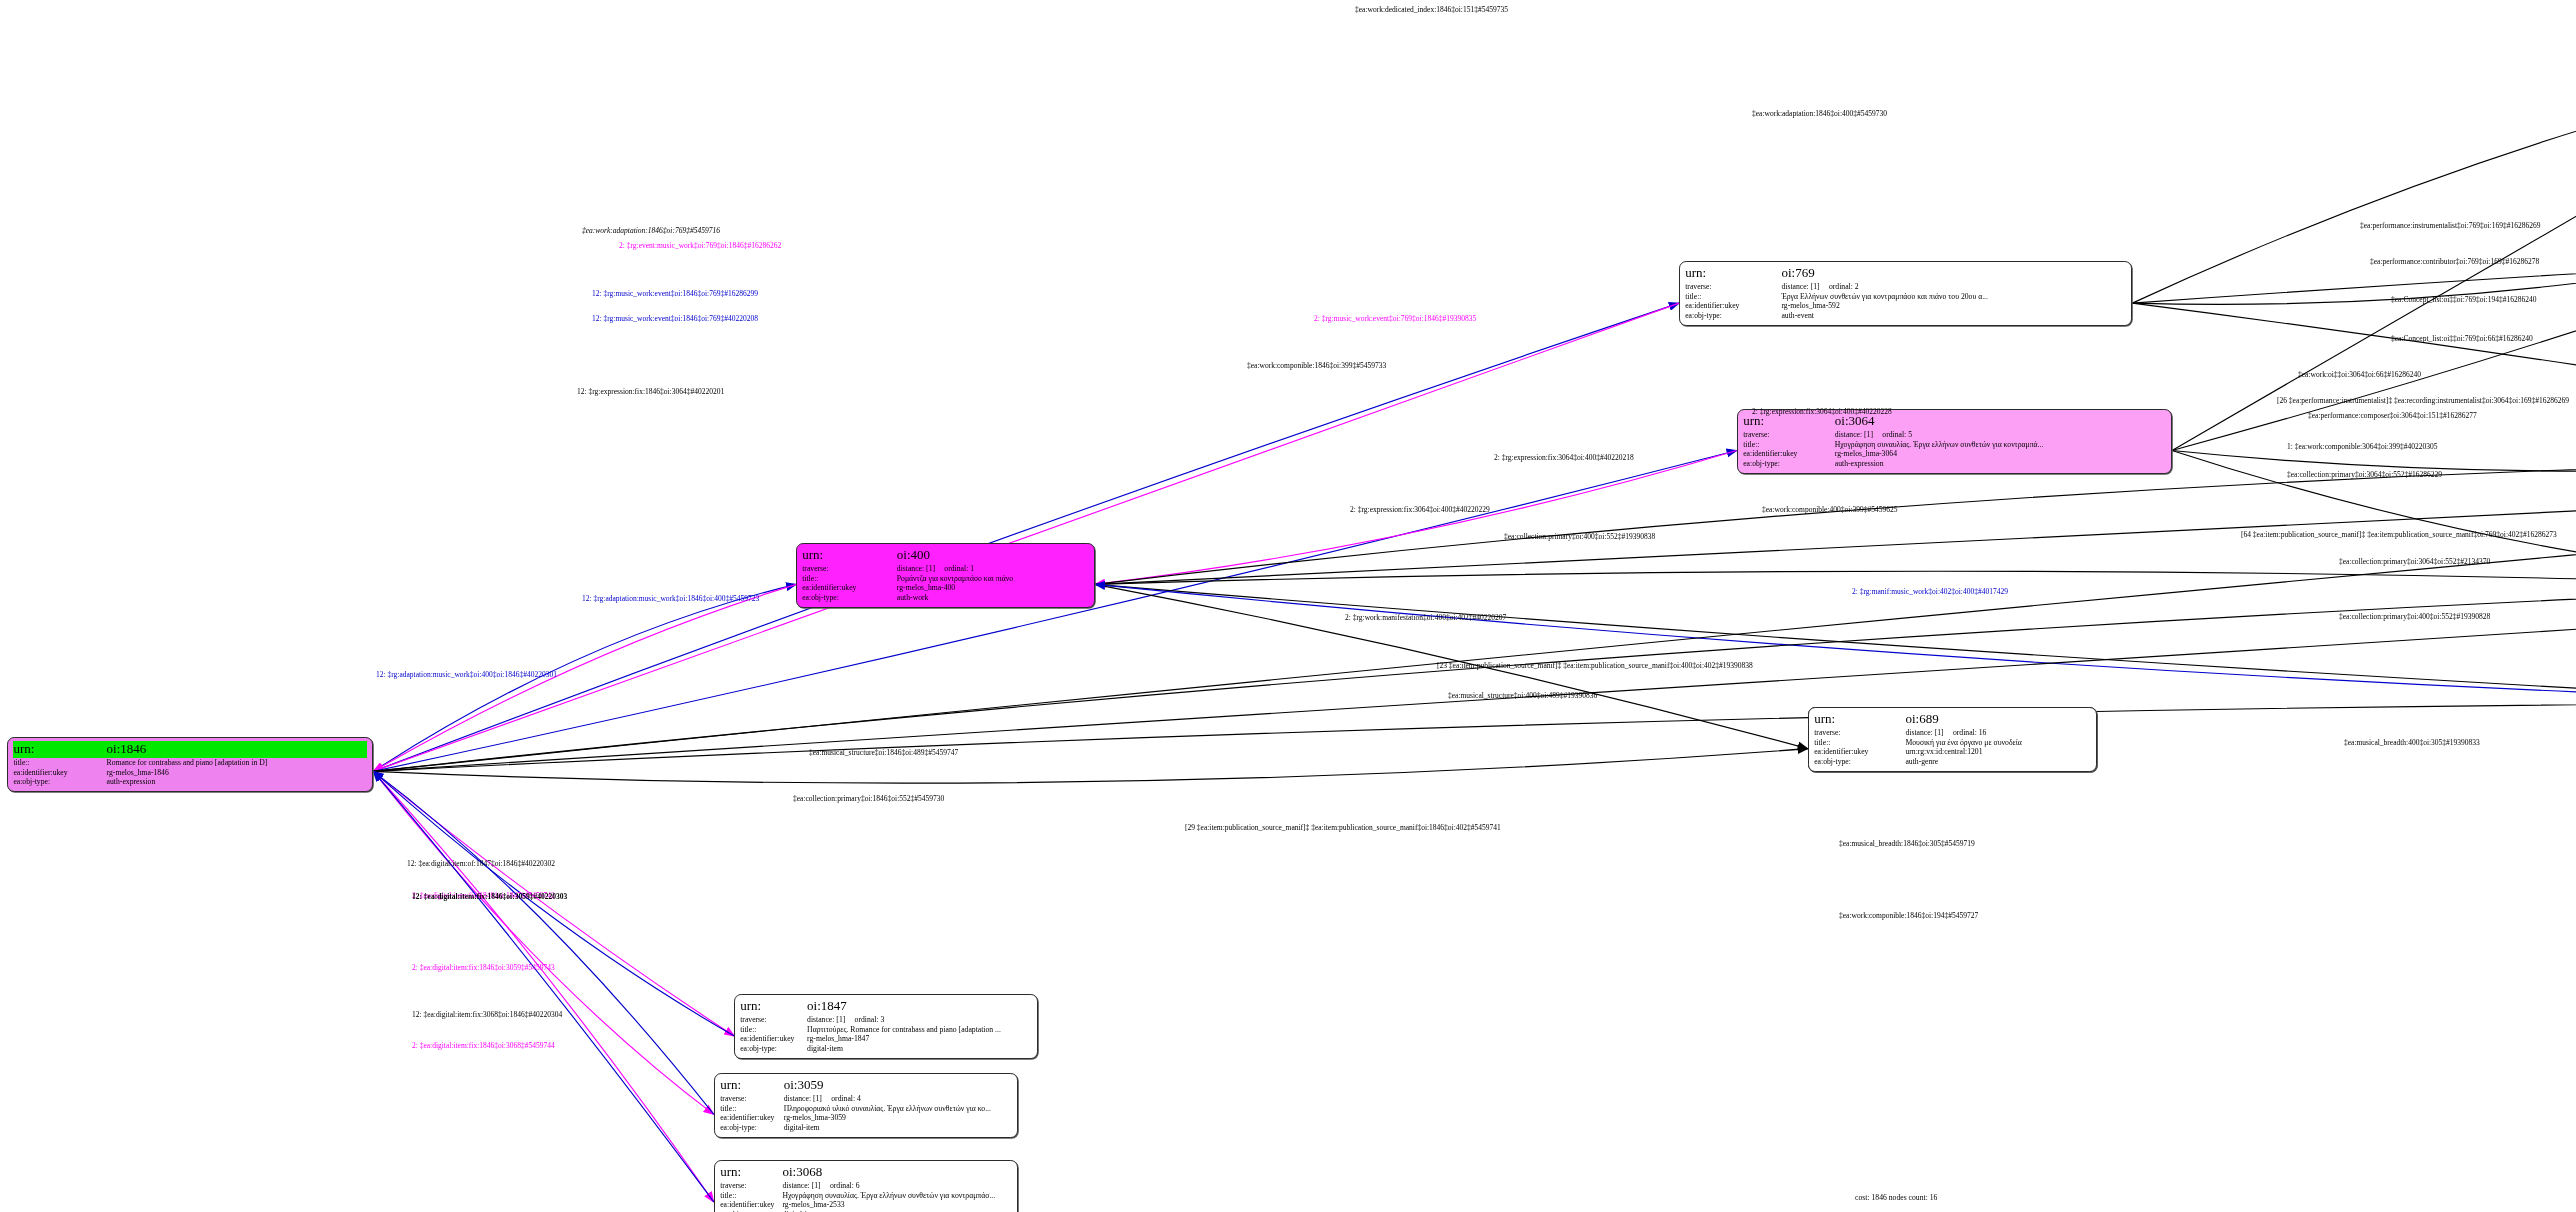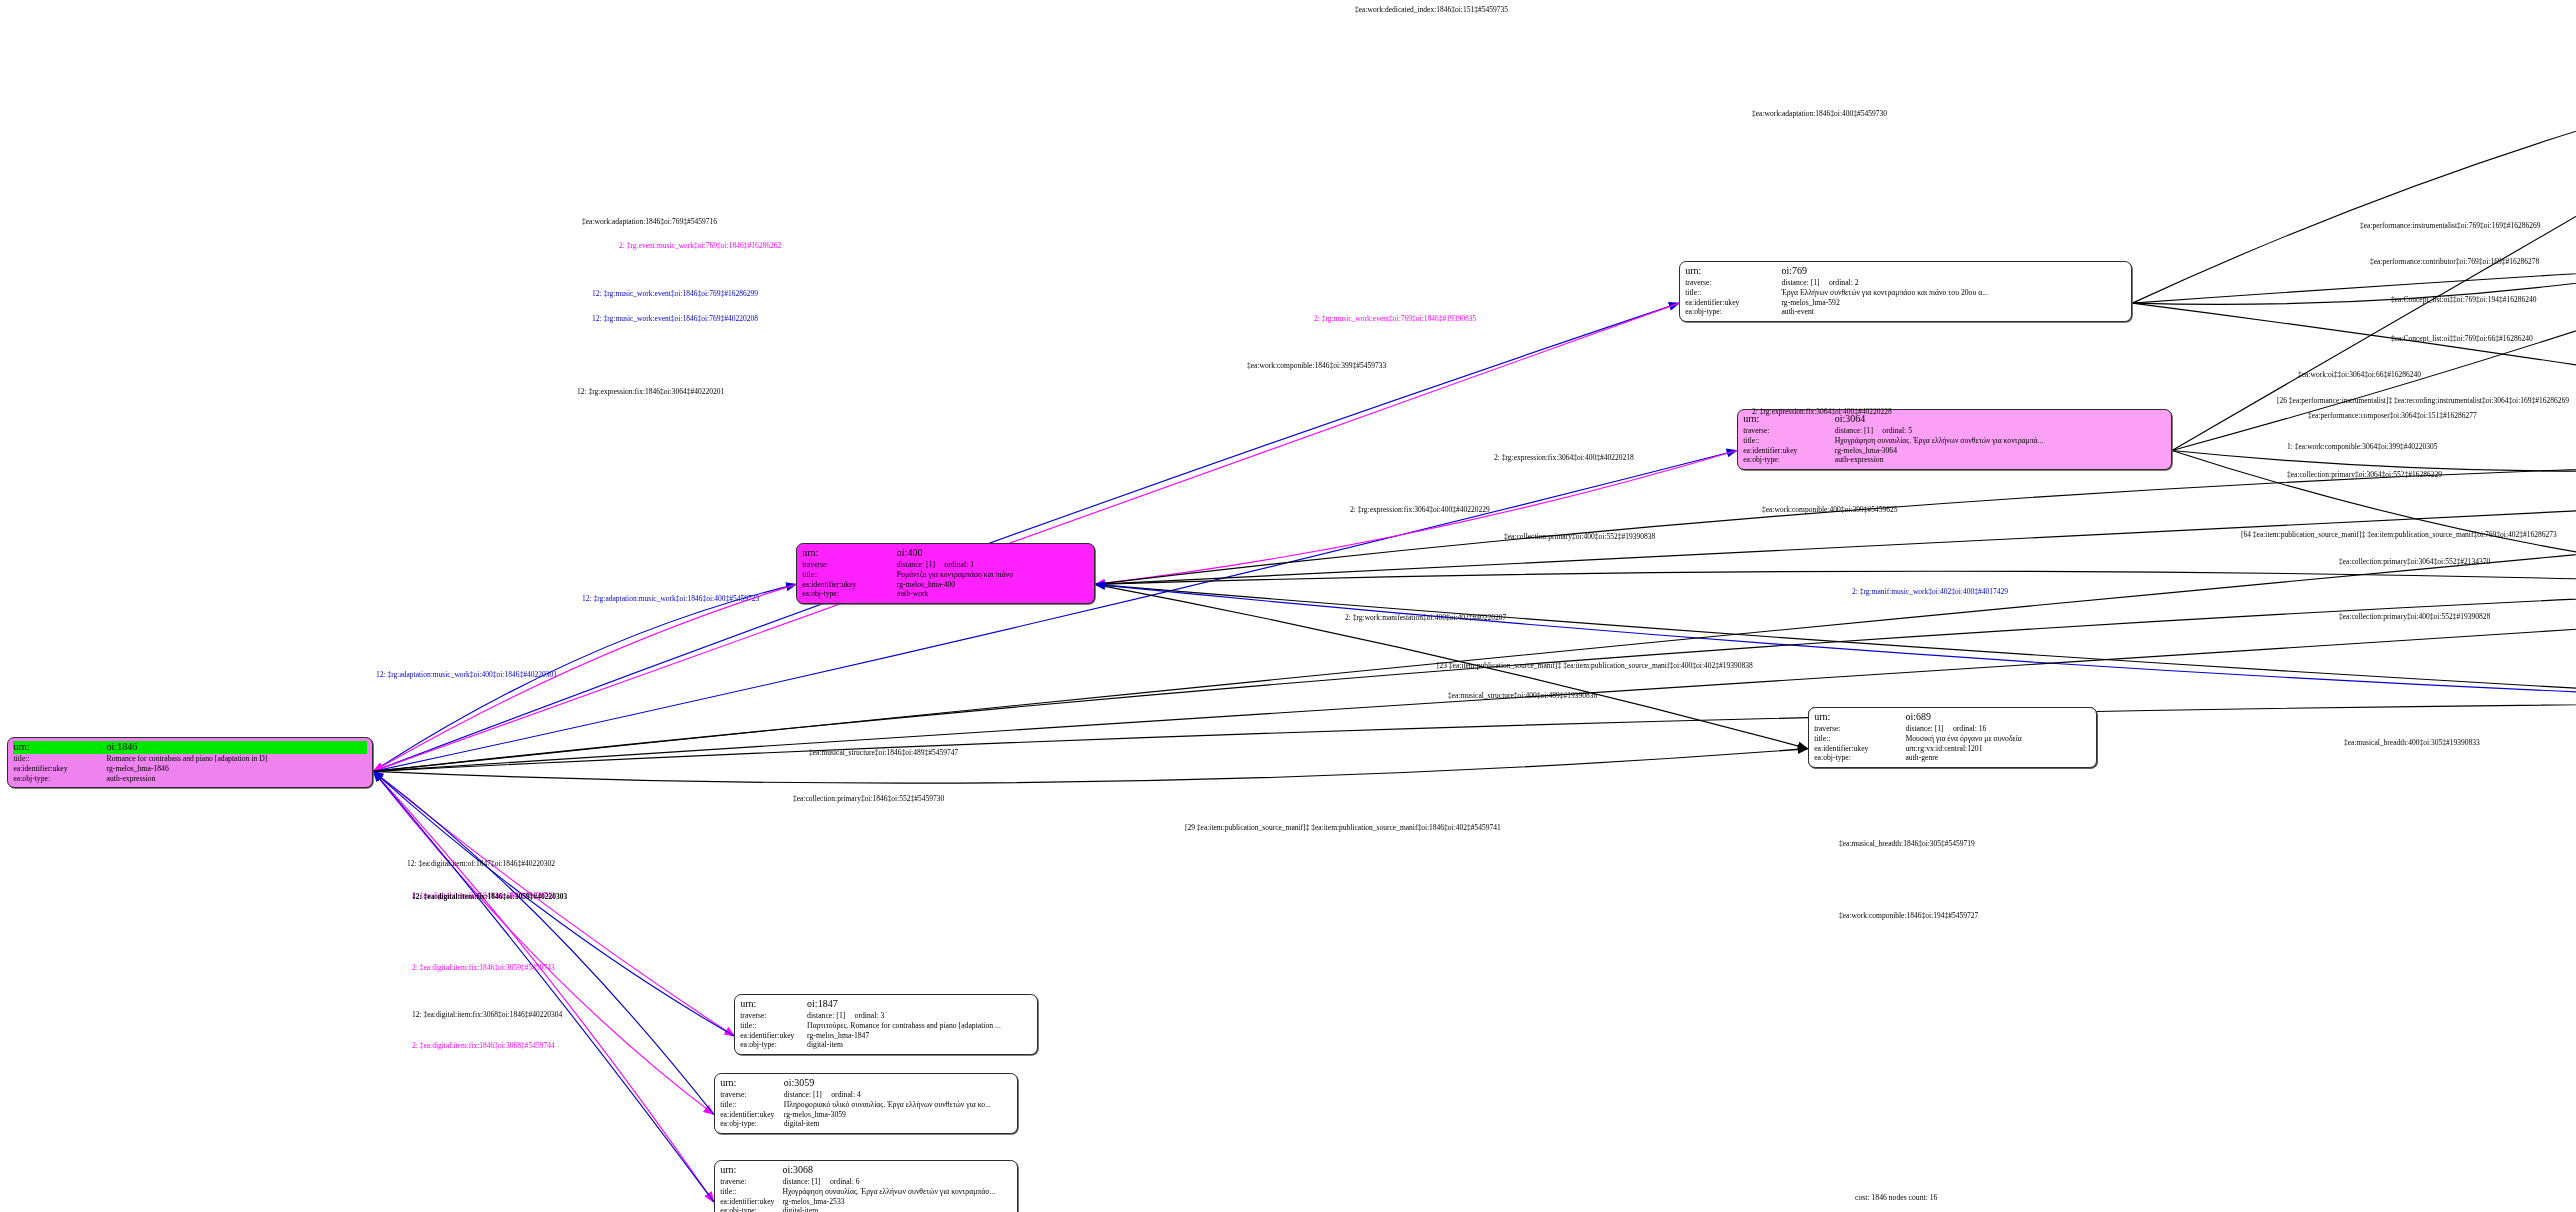--- a/index.html
+++ b/index.html
@@ -7,21 +7,21 @@
   body{font-family:"Liberation Serif","DejaVu Serif",serif;}
   #canvas{position:relative;width:3917px;height:1212px;background:#fff;overflow:hidden;}
   svg#edges{position:absolute;left:0;top:0;width:3917px;height:1212px;pointer-events:none;}
 
   .node{position:absolute;border:1px solid #2b2b2b;border-radius:7.2px;background:#fff;
         padding:3.1px 5.2px 3.6px 5.2px;box-sizing:border-box;box-shadow:0.8px 0.8px 0 #555;}
   .node table{border-collapse:collapse;width:100%;}
   .node td{font-size:7.7px;line-height:1.28;white-space:nowrap;padding:0 0 0 0;vertical-align:top;color:#000;}
   .node td.k{padding-right:4.1px;}
   .node td.v{padding-right:2.1px;}
-  .node .urnrow td{font-size:10px;}
+  .node .urnrow td{font-size:13px;}
   .trav span.sep{display:inline-block;width:9.3px;}
   .n-auth-expression-root{background:#ee82ee;}
   .n-auth-work{background:#ff22ff;}
   .n-auth-expression{background:#fba0f5;}
   .n-plain{background:#ffffff;}
   .hl-urn{background:#00e800;}
 
   .elabel{position:absolute;font-size:7.5px;color:#000;white-space:nowrap;
           font-family:"Liberation Serif","DejaVu Serif",serif;background:transparent;}
   .footer{position:absolute;font-size:7.7px;color:#000;}
@@ -314,21 +314,21 @@
               <td class="k">ea:obj-type:</td>
               <td class="v">auth-genre</td>
             </tr>
           </tbody>
         </table>
       </div>
     </div>
   <div id="label-layer">
       <div class="elabel" style="left: 1355px; top: 5.2px; color: rgb(0, 0, 0);">‡ea:work:dedicated_index:1846‡oi:151‡#5459735</div>
       <div class="elabel" style="left: 1752px; top: 109px; color: rgb(0, 0, 0);">‡ea:work:adaptation:1846‡oi:400‡#5459730</div>
-      <div class="elabel" style="left: 582px; top: 217px; color: rgb(0, 0, 0);">‡ea:work:adaptation:1846‡oi:769‡#5459716</div>
+      <div class="elabel" style="left: 582px; top: 226px; color: rgb(0, 0, 0); font-style: italic;">‡ea:work:adaptation:1846‡oi:769‡#5459716</div>
       <div class="elabel" style="left: 595px; top: 241px; color: rgb(255, 0, 255); margin-left: 24px;">2: ‡rg:event:music_work‡oi:769‡oi:1846‡#16286262</div>
       <div class="elabel" style="left: 2360px; top: 221px; color: rgb(0, 0, 0);">‡ea:performance:instrumentalist‡oi:769‡oi:169‡#16286269</div>
       <div class="elabel" style="left: 592px; top: 289px; color: rgb(0, 0, 204);">12: ‡rg:music_work:event‡oi:1846‡oi:769‡#16286299</div>
       <div class="elabel" style="left: 2370px; top: 257px; color: rgb(0, 0, 0);">‡ea:performance:contributor‡oi:769‡oi:169‡#16286278</div>
       <div class="elabel" style="left: 1314px; top: 314px; color: rgb(255, 0, 255);">2: ‡rg:music_work:event‡oi:769‡oi:1846‡#19390835</div>
       <div class="elabel" style="left: 592px; top: 314px; color: rgb(0, 0, 204);">12: ‡rg:music_work:event‡oi:1846‡oi:769‡#40220208</div>
       <div class="elabel" style="left: 2391px; top: 295px; color: rgb(0, 0, 0);">‡ea:Concept_list:oi‡‡oi:769‡oi:194‡#16286240</div>
       <div class="elabel" style="left: 1247px; top: 361px; color: rgb(0, 0, 0);">‡ea:work:componible:1846‡oi:399‡#5459733</div>
       <div class="elabel" style="left: 2391px; top: 334px; color: rgb(0, 0, 0);">‡ea:Concept_list:oi‡‡oi:769‡oi:66‡#16286240</div>
       <div class="elabel" style="left: 577px; top: 387px; color: rgb(0, 0, 0);">12: ‡rg:expression:fix:1846‡oi:3064‡#40220201</div>

